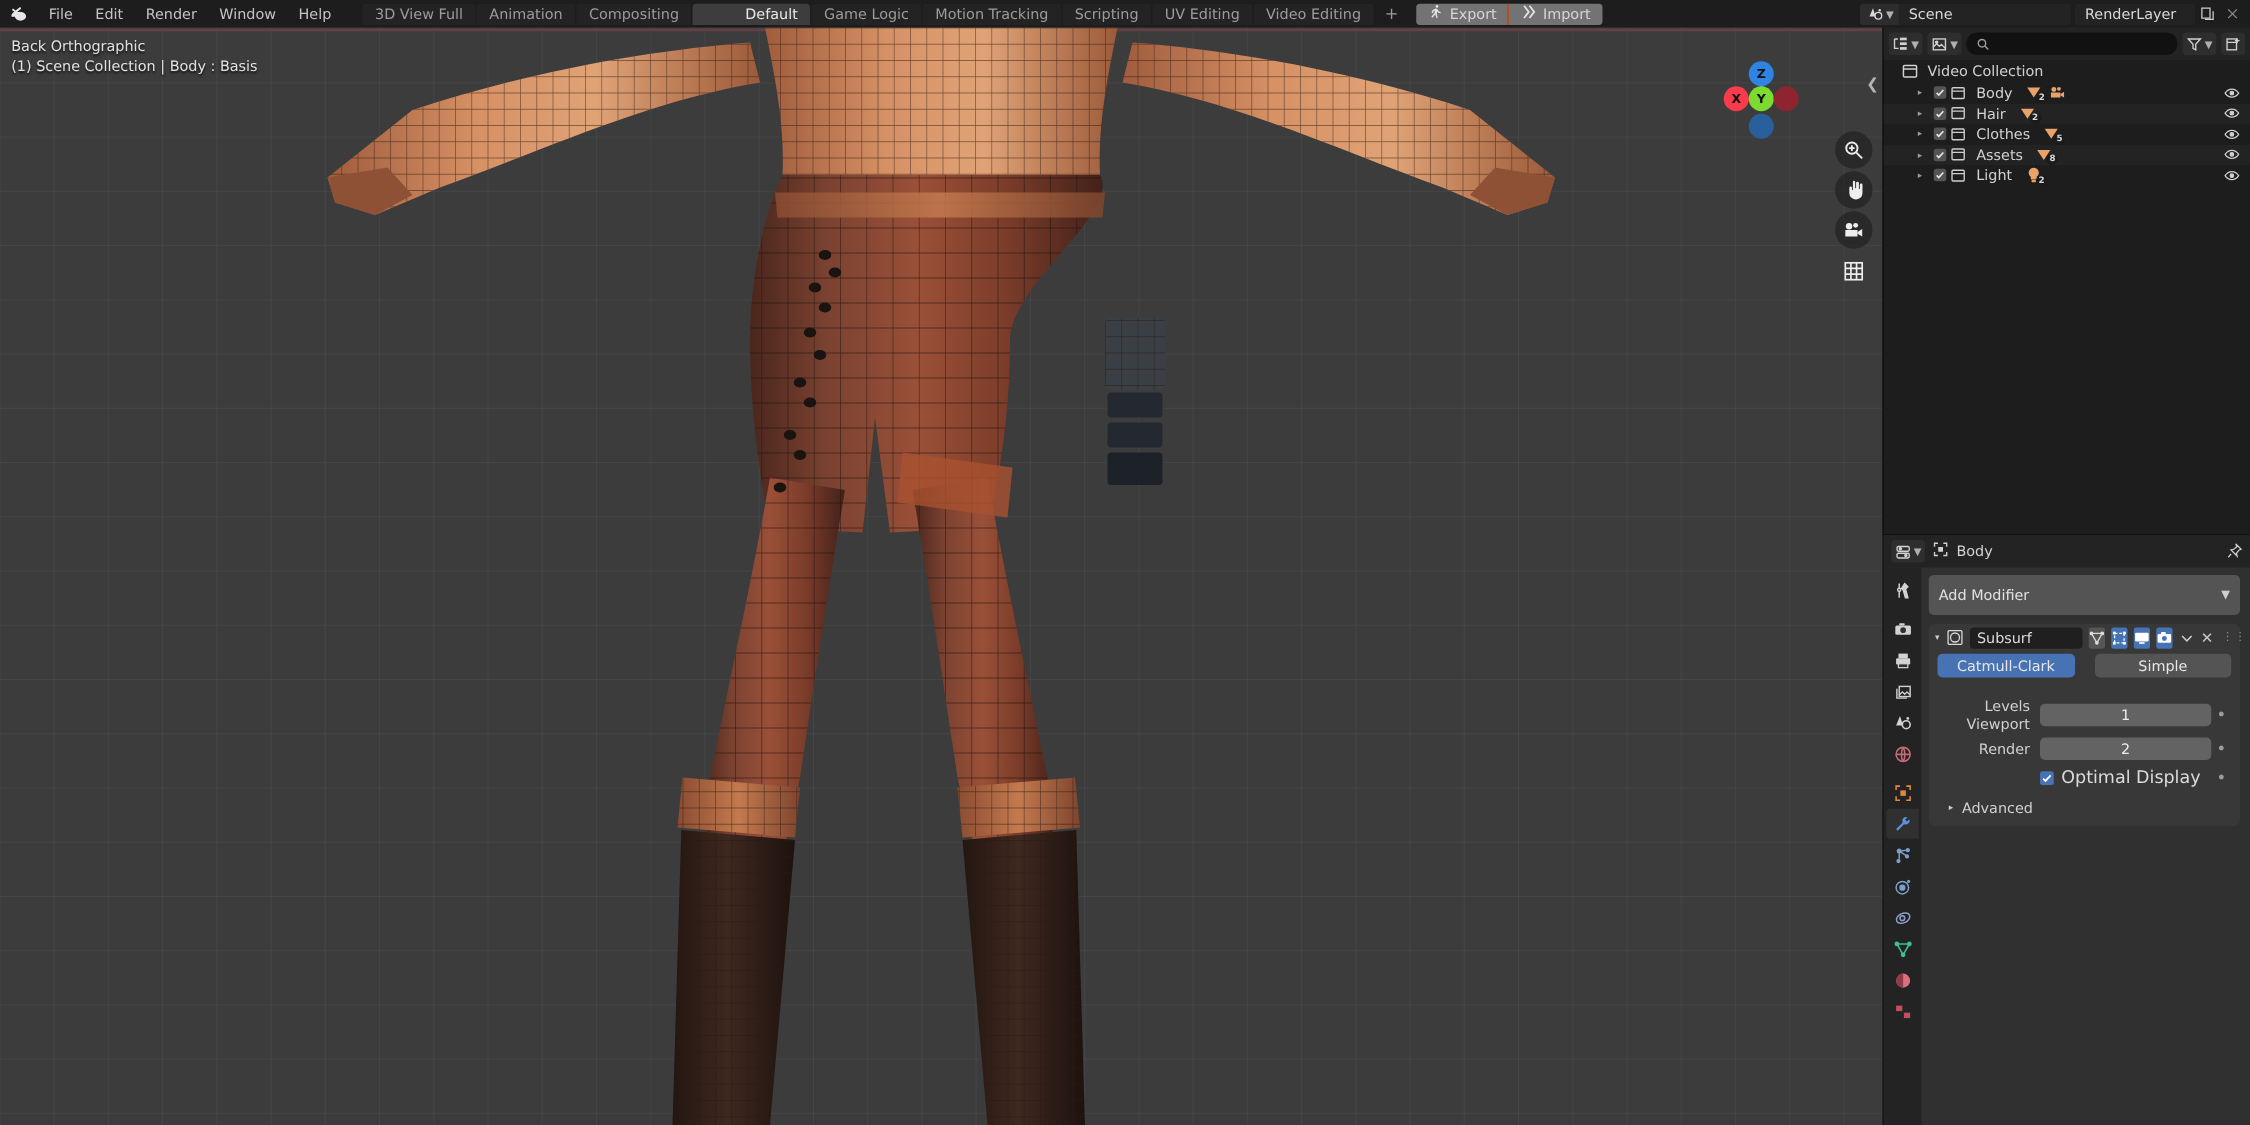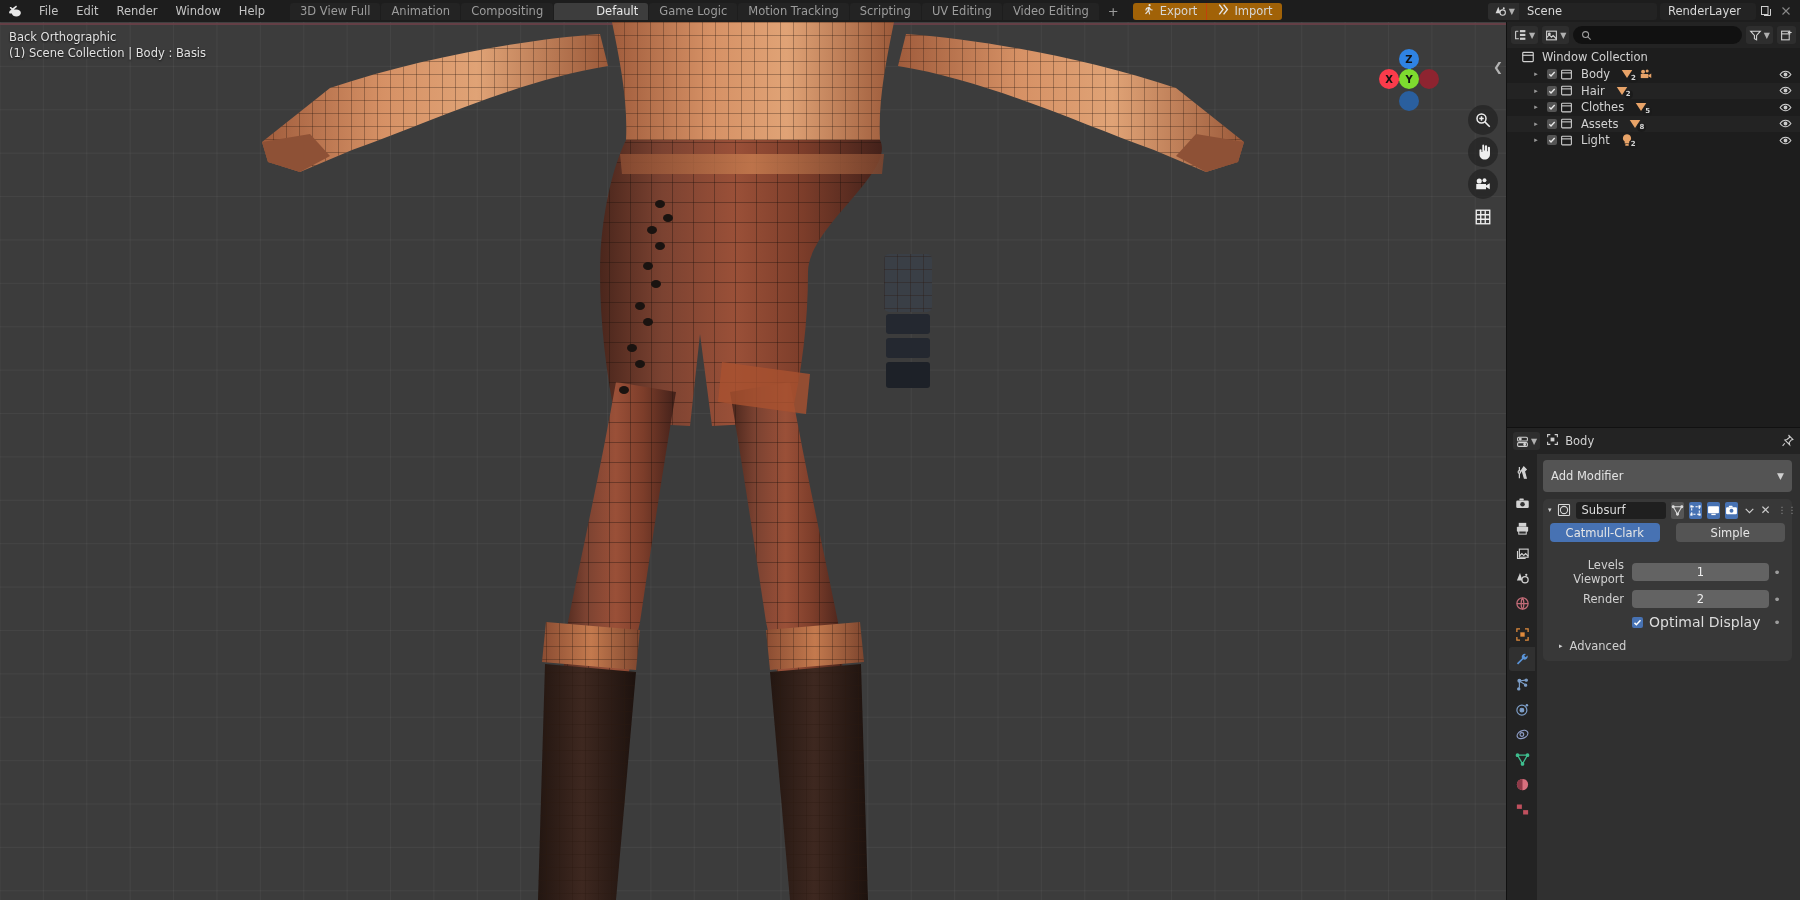--- a/index.html
+++ b/index.html
@@ -14,21 +14,21 @@
   .blender-logo { width:30px; height:22px; display:flex; align-items:center; justify-content:center; }
   .blender-logo svg { width:17px; height:17px; }
   .menu-item { padding:0 9px; height:22px; line-height:22px; color:#c4c4c4; cursor:default; white-space:nowrap; }
 
   .ws-tabs { display:flex; align-items:center; margin-left:16px; height:22px; }
   .ws-tab { padding:0 10px; height:17px; line-height:17px; font-size:11.5px; color:#9c9c9c;
     border-radius:3px 3px 0 0; cursor:default; white-space:nowrap; margin-right:1px; background:#232323;}
   .ws-tab.active { background:#3d3d3d; color:#e8e8e8;padding-left:42px; }
   .ws-add { padding:0 8px; color:#9c9c9c; font-size:13px; cursor:default; }
 
-  .addon-group { display:flex; align-items:flex-end; background:#a16207; border-radius:3px;
+  .addon-group { display:flex; align-items:flex-end; background:#737373; border-radius:3px;
      height:17px; margin-left:6px; }
   .addon-btn { display:flex; align-items:center; gap:5px; padding:0 9px; height:17px;
      color:#d6d6d6; font-size:11.5px; cursor:default; }
   .addon-btn + .addon-btn { border-left:1px solid #c2410c; }
   .addon-btn svg { width:13px; height:13px; }
 
   .topbar-right { margin-left:auto; display:flex; align-items:center; height:22px; padding-right:4px; }
   .scene-field { display:flex; align-items:center; background:#232323; border-radius:3px; height:17px; }
   .scene-icon-btn { display:flex; align-items:center; gap:2px; background:#2d2d2d; border-radius:3px 0 0 3px;
     height:17px; padding:0 4px 0 6px; }
@@ -437,21 +437,21 @@
       </div>
     </div>
 
     <div class="ol-scene-row">
       <span class="coll-icon">
         <svg viewBox="0 0 24 24" fill="none" stroke="#d2d2d2" stroke-width="2">
             <rect x="3" y="4" width="18" height="16" rx="1.5"></rect>
             <path d="M3 9h18"></path>
           </svg>
       </span>
-      <span class="ol-name">Window Collection</span>
+      <span class="ol-name">Video Collection</span>
     </div>
 
     <div>
 
       <div class="ol-row">
         <span class="ol-indent"></span>
         <span class="tri">▸</span>
         <span class="ol-chk">
             <span class="box">
               <svg viewBox="0 0 24 24" fill="none" stroke="#e8e8e8" stroke-width="4">

